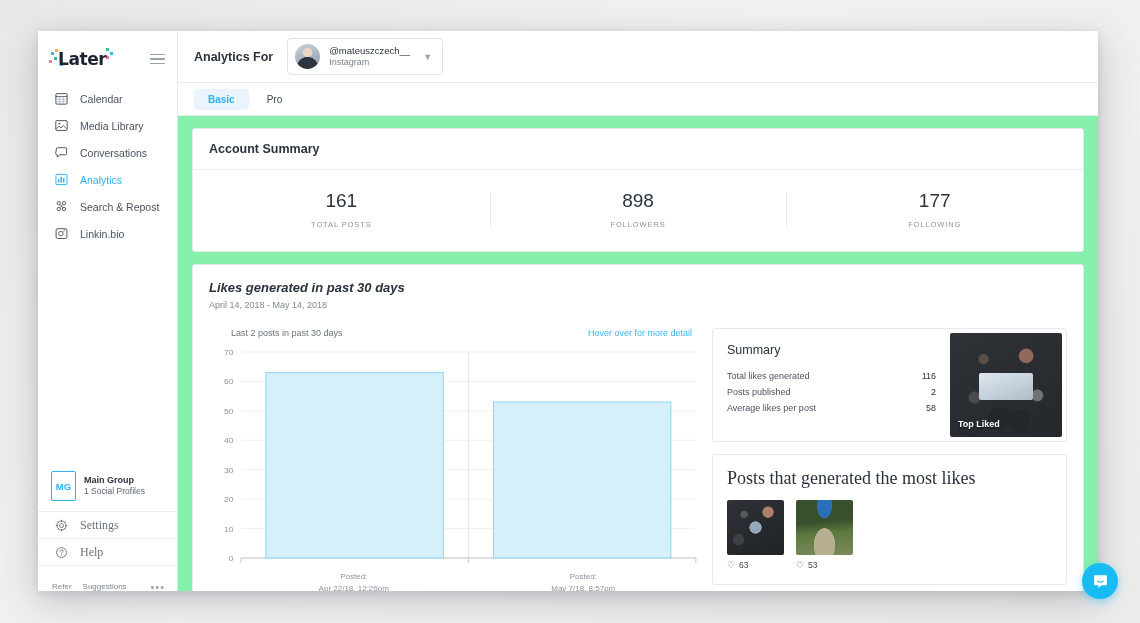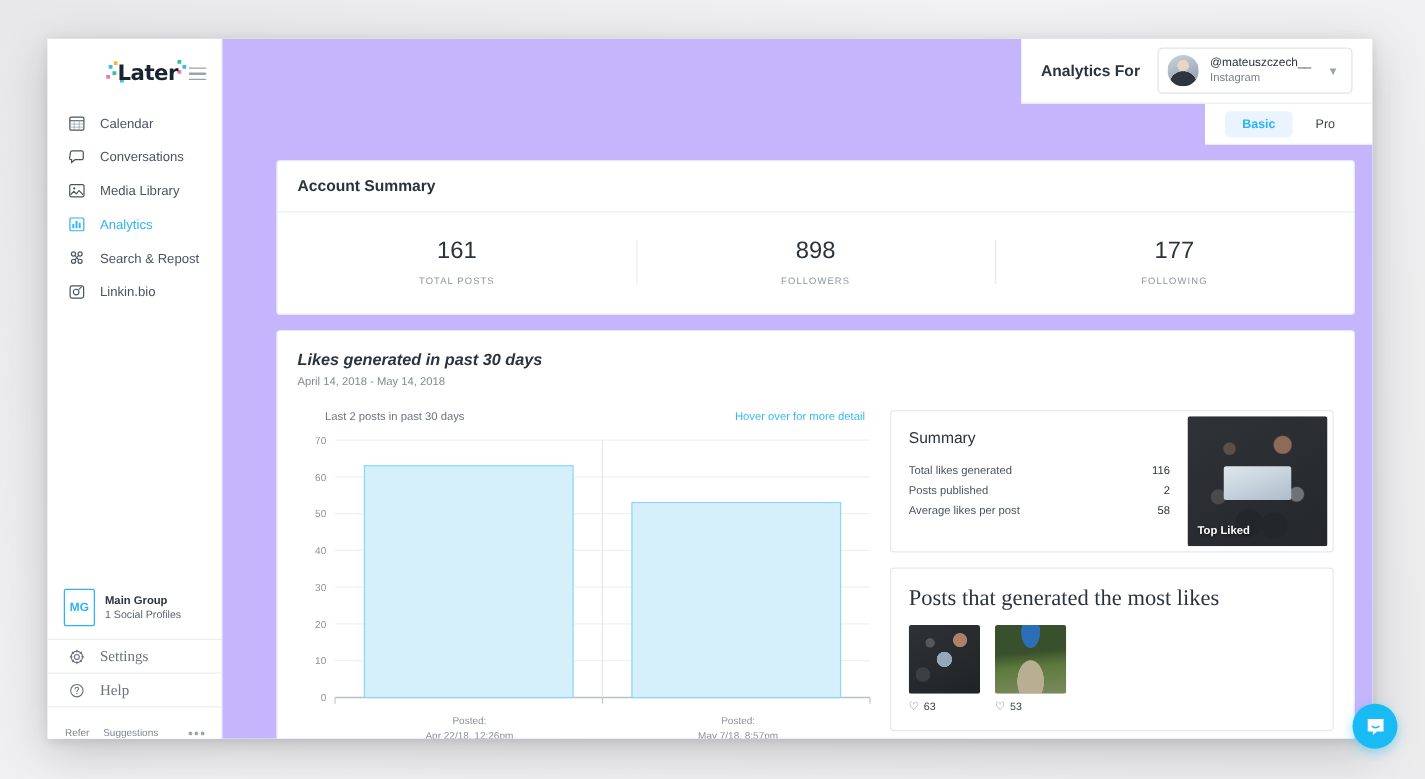--- a/index.html
+++ b/index.html
@@ -24,21 +24,21 @@
   #sidebar {
     width: 140px; height: 100%;
     background: #ffffff;
     border-right: 1px solid #e9ebee;
     display: flex; flex-direction: column;
     flex: none;
   }
   .sb-top { padding: 12px 0 4px 0; }
   .logo-row {
     display: flex; align-items: center; justify-content: space-between;
-    padding: 2px 12px 0 11px; height: 30px; margin-left: 36px;
+    padding: 2px 12px 0 11px; height: 30px;
   }
   .logo { position: relative; width: 72px; height: 24px; }
   .logo-text {
     position: absolute; left: 9px; top: 2px;
     font-size: 17px; font-weight: bold; color: #1c2330;
     letter-spacing: -.4px; font-family: "DejaVu Sans", sans-serif;
   }
   .dot { position: absolute; width: 3px; height: 3px; border-radius: 0; }
   .hamburger { width: 15px; display: flex; flex-direction: column; gap: 3px; cursor: pointer; }
   .hamburger i { display: block; height: 1.5px; background: #9aa3ad; border-radius: 1px; }
@@ -78,21 +78,21 @@
   }
   .sb-foot {
     display: flex; align-items: center; gap: 11px;
     height: 26px; padding: 16px 12px 0 14px;
     border-top: 1px solid #eceef1;
     color: #7d8590; font-size: 8px;
   }
   .sb-foot .dots { margin-left: auto; color: #9aa3ad; font-size: 11px; letter-spacing: 1px; }
 
   
-  #main { flex: 1 1 auto; display: flex; flex-direction: column; background: #c4b5fd; min-width: 0; align-items: flex-end; }
+  #main { flex: 1 1 auto; display: flex; flex-direction: column; background: #86efac; min-width: 0; }
 
   .topbar {
     height: 52px; background: #fff; border-bottom: 1px solid #e9ebee;
     display: flex; align-items: center; padding: 0 16px; flex: none;
   }
   .topbar-title { font-size: 12.5px; font-weight: bold; color: #2b333e; margin-right: 14px; }
   .acct-select {
     display: flex; align-items: center; gap: 9px;
     border: 1px solid #dfe3e8; border-radius: 4px; background: #fff;
     padding: 5px 10px 5px 7px; min-width: 156px; cursor: pointer;
@@ -250,32 +250,32 @@
               <line x1="7.2" y1="7.4" x2="7.2" y2="17.5" stroke="#9aa3ad" stroke-width=".8"></line>
               <line x1="12.5" y1="7.4" x2="12.5" y2="17.5" stroke="#9aa3ad" stroke-width=".8"></line>
               <line x1="2.5" y1="11" x2="17.5" y2="11" stroke="#9aa3ad" stroke-width=".8"></line>
               <line x1="2.5" y1="14.3" x2="17.5" y2="14.3" stroke="#9aa3ad" stroke-width=".8"></line>
             </svg>
             <span class="nav-label">Calendar</span>
           </div>
 
           <div class="nav-item">
             <svg class="nav-ico" viewBox="0 0 20 20">
-              <path d="M3.2 5.2a1.6 1.6 0 0 1 1.6-1.6h10.4a1.6 1.6 0 0 1 1.6 1.6v6.2a1.6 1.6 0 0 1-1.6 1.6H8l-3.6 3v-3h-.6a1.6 1.6 0 0 1-1.6-1.6z" fill="none" stroke="#4a5360" stroke-width="1.3"></path>
-            </svg>
-            <span class="nav-label">Conversations</span>
-          </div>
-
-          <div class="nav-item">
-            <svg class="nav-ico" viewBox="0 0 20 20">
               <path d="M4 3.5h12a1.6 1.6 0 0 1 1.6 1.6V15a1.6 1.6 0 0 1-1.6 1.6H4A1.6 1.6 0 0 1 2.4 15V5.1A1.6 1.6 0 0 1 4 3.5z" fill="none" stroke="#4a5360" stroke-width="1.3"></path>
               <circle cx="7.2" cy="7.6" r="1.2" fill="#4a5360"></circle>
               <path d="M3.2 14.4l3.6-3.6 2.6 2.6 2.9-3.4 4.4 4.4" fill="none" stroke="#4a5360" stroke-width="1.2"></path>
             </svg>
             <span class="nav-label">Media Library</span>
+          </div>
+
+          <div class="nav-item">
+            <svg class="nav-ico" viewBox="0 0 20 20">
+              <path d="M3.2 5.2a1.6 1.6 0 0 1 1.6-1.6h10.4a1.6 1.6 0 0 1 1.6 1.6v6.2a1.6 1.6 0 0 1-1.6 1.6H8l-3.6 3v-3h-.6a1.6 1.6 0 0 1-1.6-1.6z" fill="none" stroke="#4a5360" stroke-width="1.3"></path>
+            </svg>
+            <span class="nav-label">Conversations</span>
           </div>
 
           <div class="nav-item active">
             <svg class="nav-ico" viewBox="0 0 20 20">
               <rect x="2.6" y="3.2" width="14.8" height="13.6" rx="1.4" fill="none" stroke="#2bb3f3" stroke-width="1.3"></rect>
               <rect x="5.2" y="9.5" width="2" height="4.6" fill="#2bb3f3"></rect>
               <rect x="8.6" y="6.4" width="2" height="7.7" fill="#2bb3f3"></rect>
               <rect x="12" y="8.2" width="2" height="5.9" fill="#2bb3f3"></rect>
             </svg>
             <span class="nav-label">Analytics</span>

